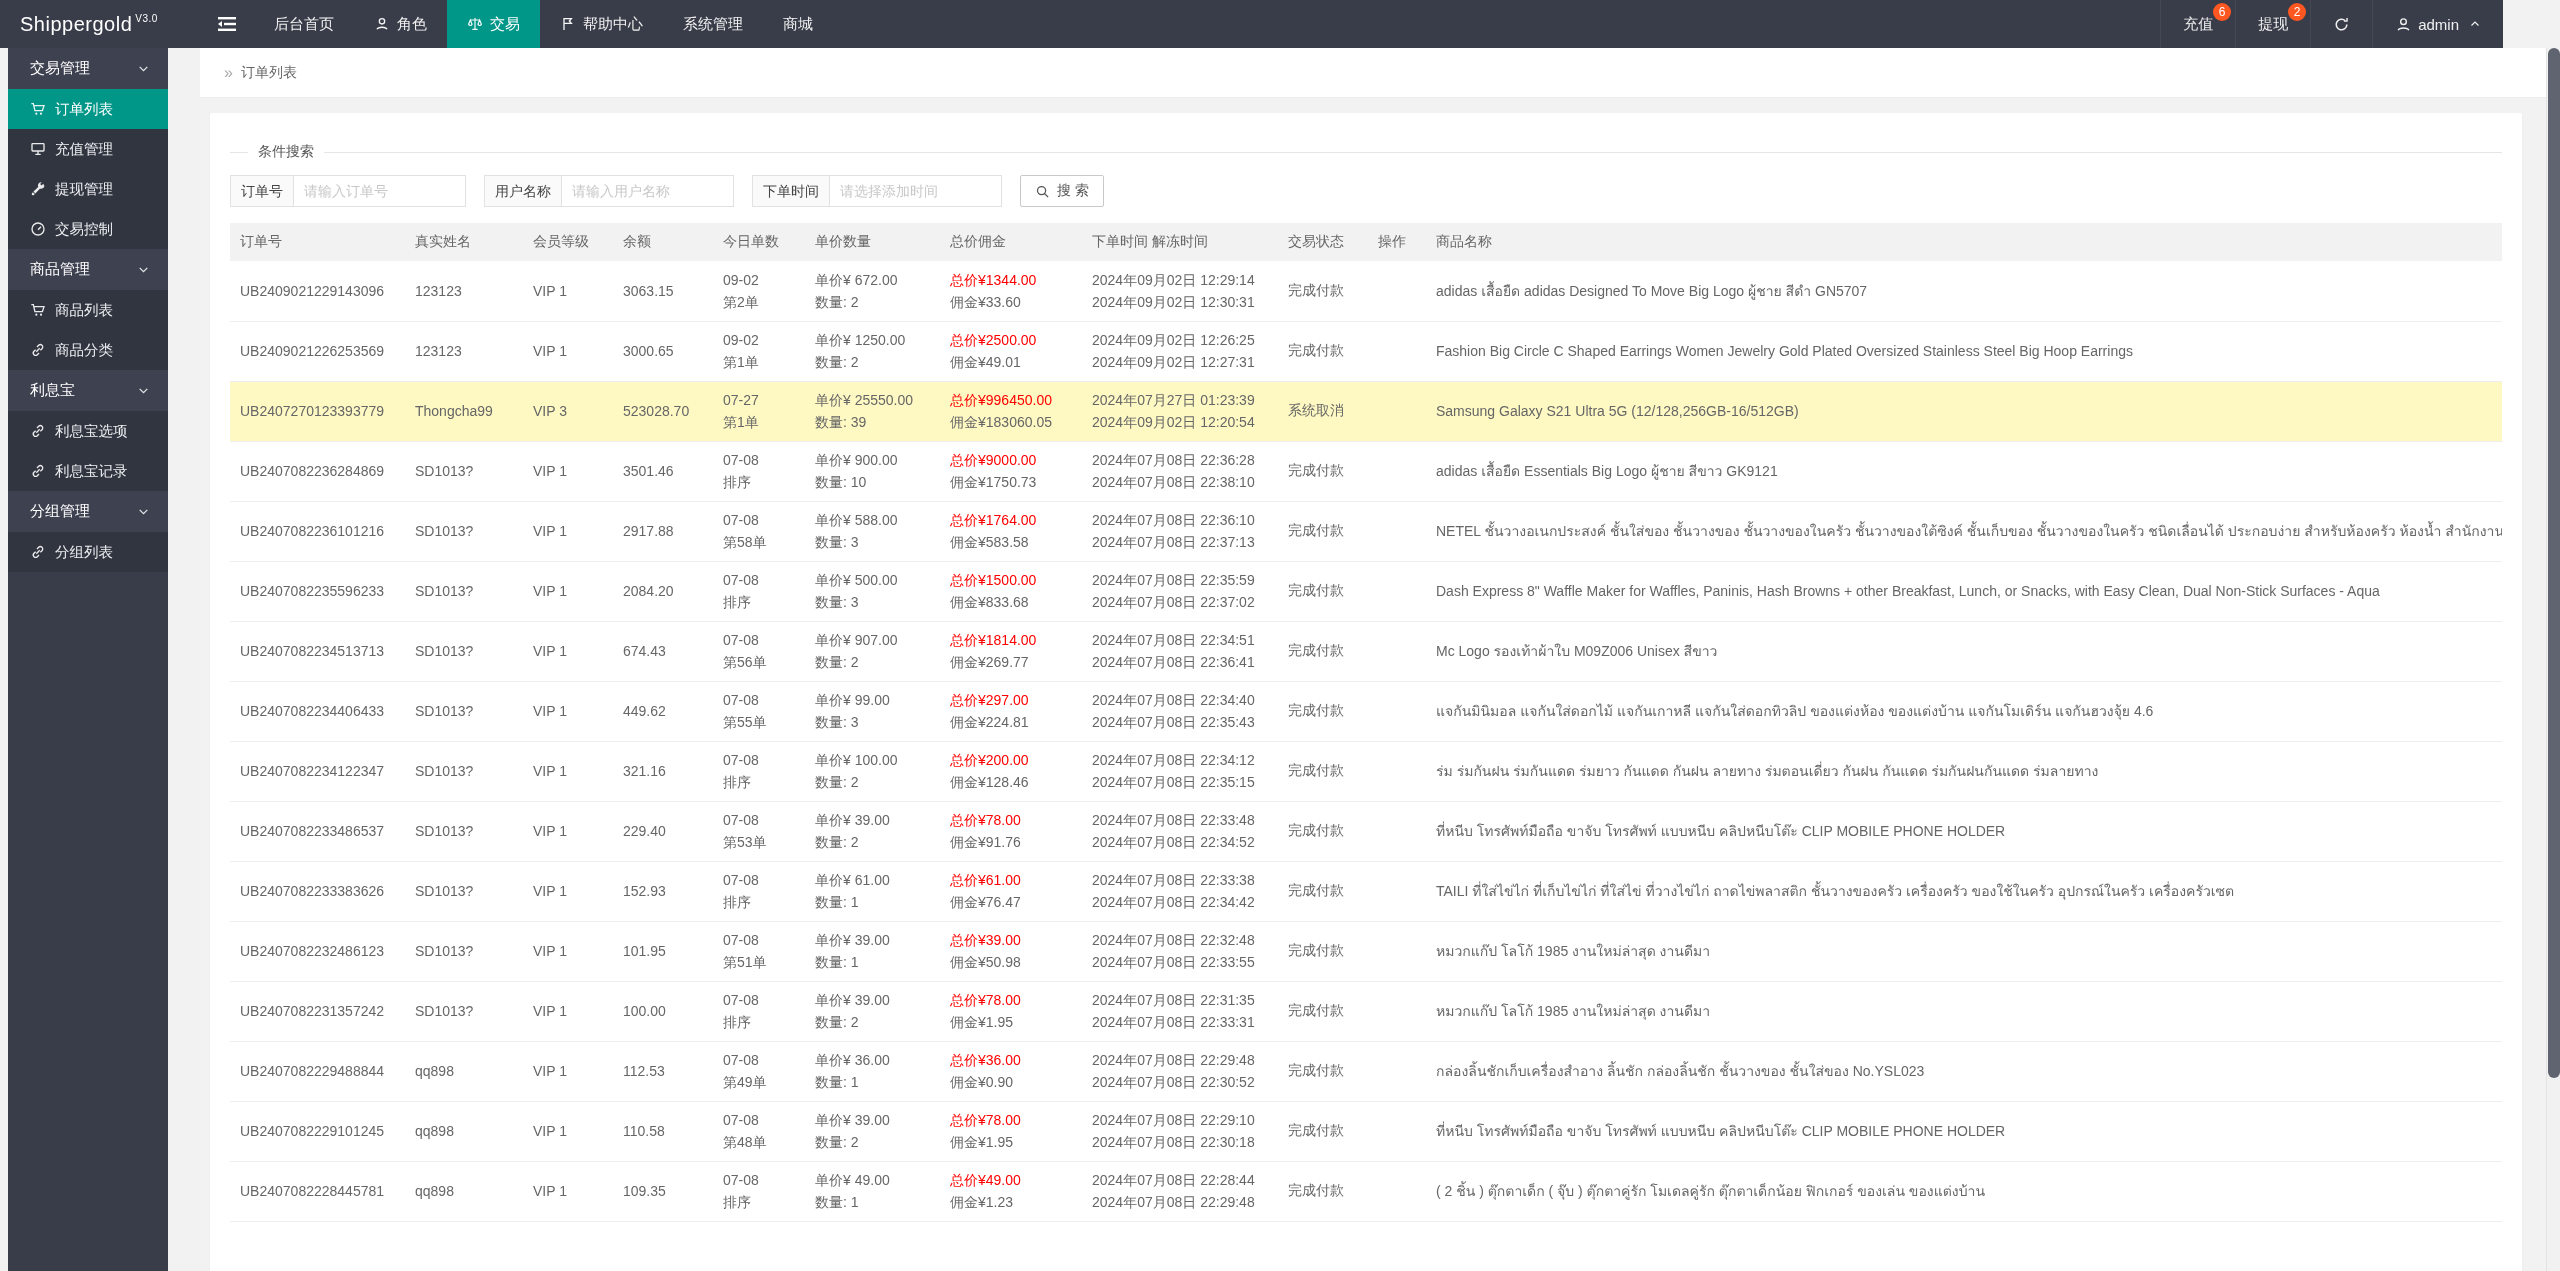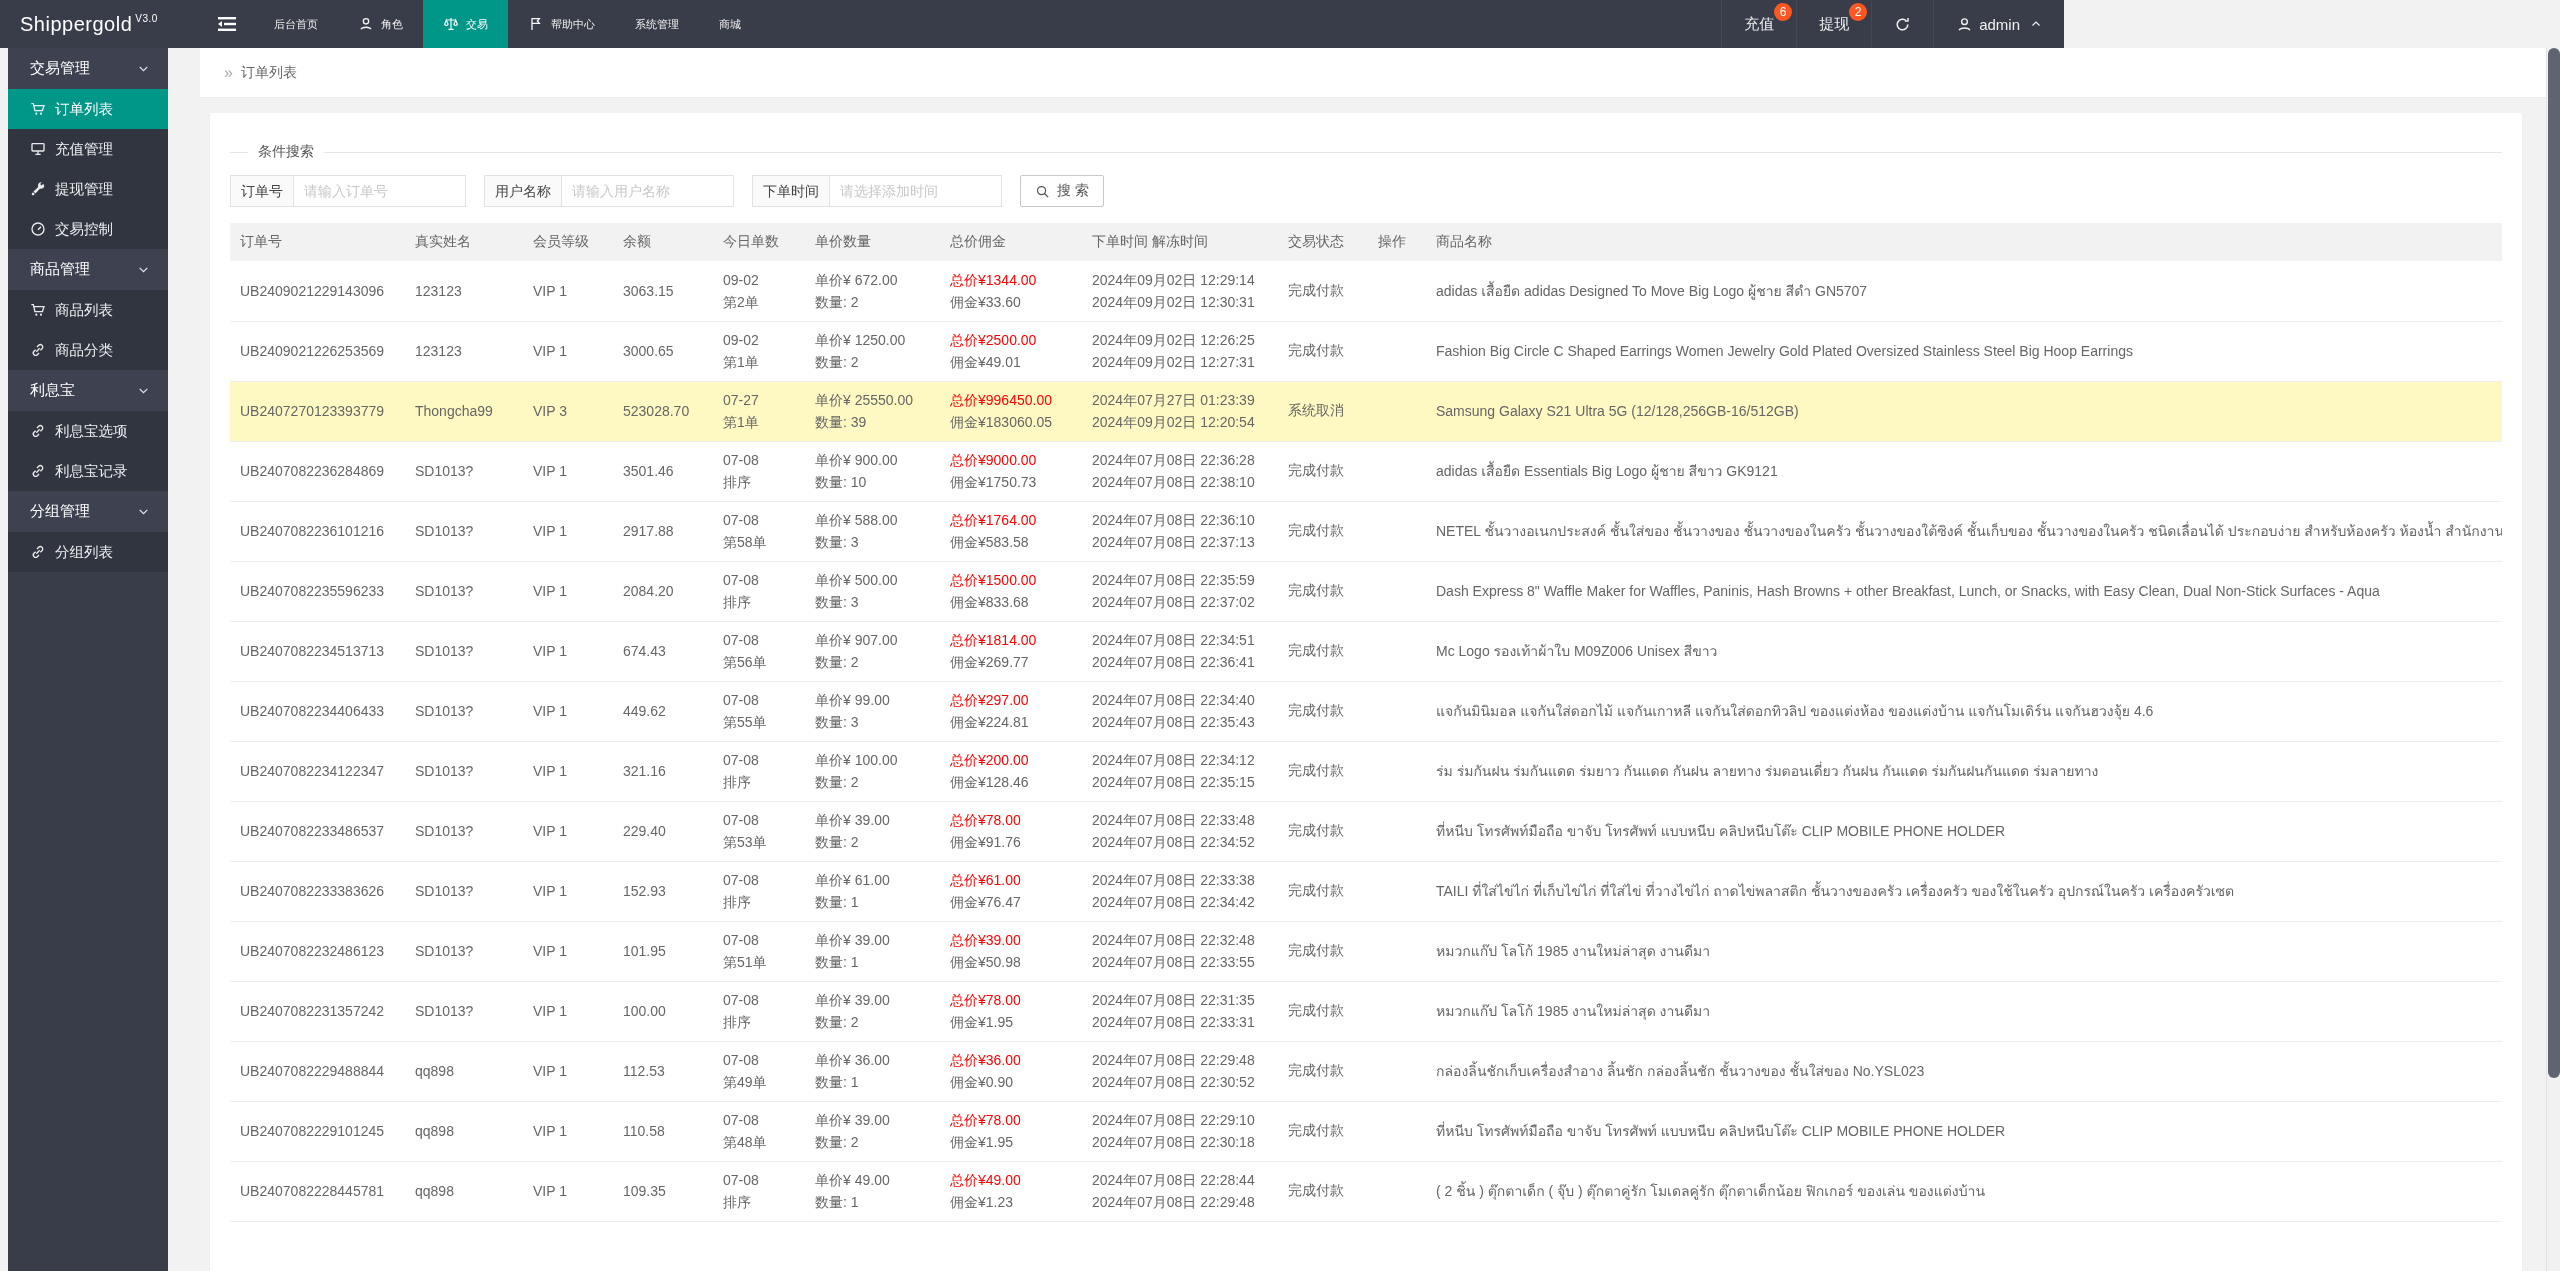--- a/index.html
+++ b/index.html
@@ -6,33 +6,33 @@
   html,body { width:2560px; height:1271px; overflow:hidden; }
   body {
     font-family:"Liberation Sans","DejaVu Sans",sans-serif;
     background:#f2f2f2; color:#666; font-size:14px;
     position:relative;
   }
   svg { display:block; }
 
   
   .topbar {
-    position:absolute; top:0; left:0; width:2064px; height:48px;
+    position:absolute; top:0; left:0; width:2503px; height:48px;
     background:#393d49; color:#fff; display:flex; align-items:stretch; z-index:30;
   }
   .logo {
     width:200px; flex:0 0 200px; display:flex; align-items:center;
     padding-left:20px; background:#393d49; color:#fff;
     font-size:20px; letter-spacing:.5px; white-space:nowrap;
   }
   .logo sup { font-size:10px; margin-left:3px; top:-6px; position:relative; }
   .nav { display:flex; align-items:stretch; }
   .nav-item {
     display:flex; align-items:center; gap:7px; padding:0 20px;
-    font-size:11px; color:#f0f0f0; cursor:pointer; white-space:nowrap;text-align:right;
+    font-size:15px; color:#f0f0f0; cursor:pointer; white-space:nowrap;text-align:right;
   }
   .nav-item.active { background:#009688; color:#fff; }
   .nav-item .nicon { width:16px; height:16px; color:#fff; opacity:.95; }
   .burger { padding:0 18px; display:flex; align-items:center; cursor:pointer; }
   .topbar-right { margin-left:auto; display:flex; align-items:stretch; }
   .tr-item {
     position:relative; display:flex; align-items:center; gap:6px;
     padding:12px 22px; font-size:15px; color:#f0f0f0; cursor:pointer;
     border-left:1px solid rgba(255,255,255,.06); white-space:nowrap;
   }

